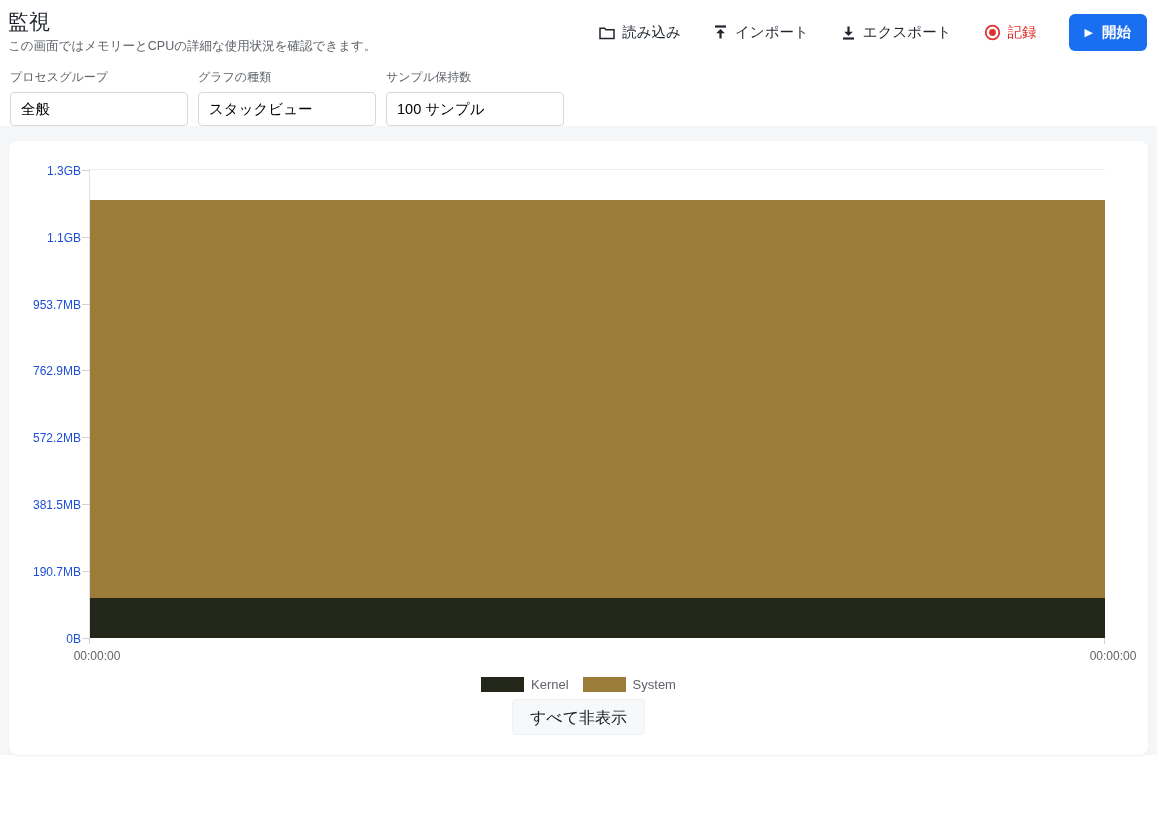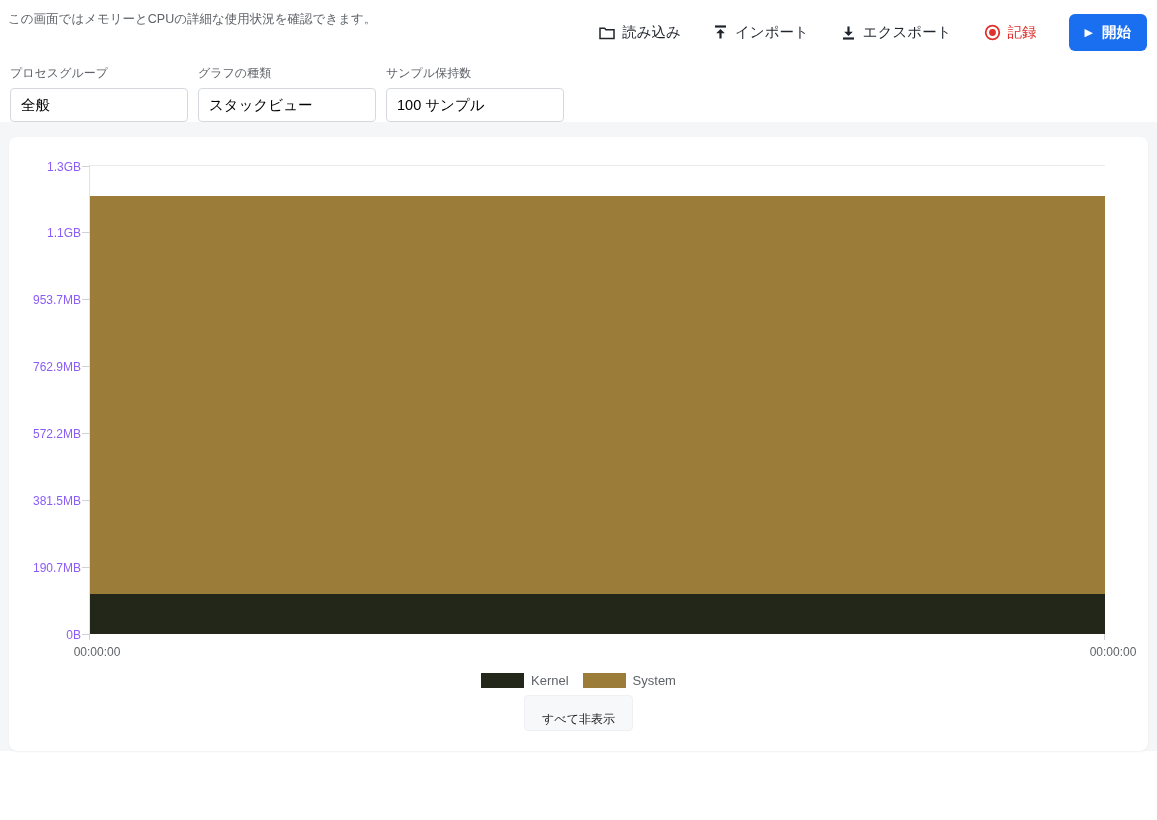--- a/index.html
+++ b/index.html
@@ -39,44 +39,45 @@
   .content { background:#f5f6f8; min-height:627px; padding:15px 9px 0 9px; }
   .card { background:#ffffff; border-radius:8px; box-shadow:0 1px 2px rgba(0,0,0,.06);
           min-height:612px; padding-bottom:20px; }
 
   
   .chart { position:relative; height:522px; }
   .plot { position:absolute; left:80px; top:28px; width:1016px; height:469px;
           border-left:1px solid #dfe1e4; border-top:1px solid #ececec; background:#ffffff; }
   .area { position:absolute; left:0; width:100%; }
   .ytick-label { position:absolute; right:1024px; transform:translateY(50%); font-size:12px;
-                 color:#8b5cf6; white-space:nowrap; }
+                 color:#1d4ed8; white-space:nowrap; }
   .ytick-mark { position:absolute; left:-8px; width:8px; height:1px; background:#cfd1d4; }
   .xtick { position:absolute; bottom:-6px; width:1px; height:6px; background:#cfd1d4; }
   .xtick.left { left:-1px; } .xtick.right { right:0; }
   .xlabel { position:absolute; top:508px; font-size:12px; color:#606367; transform:translateX(-50%); }
   .xlabel.left { left:88px; } .xlabel.right { left:1104px; }
 
   
   .legend { display:flex; justify-content:center; align-items:center; gap:14px; margin-top:14px; }
   .legend-item { display:flex; align-items:center; gap:7px; cursor:pointer; }
   .swatch { width:43px; height:15px; display:inline-block; }
   .legend-label { font-size:13px; color:#5f6368; }
 
   .hide-all-wrap { display:flex; justify-content:center; margin-top:7px; }
-  .hide-all { background:#f7f8fa; border:1px solid #eef0f3; border-radius:4px; padding:15px 17px;
-              height:36px; font-family:inherit; font-size:12px; color:#202124; cursor:pointer; }
+  .hide-all { background:#f7f8fa; border:1px solid #eef0f3; border-radius:4px; padding:8px 17px;
+              height:36px; font-family:inherit; font-size:16px; color:#202124; cursor:pointer; }
 </style>
 </head>
 <body>
 
 <div>
 
   <div class="header">
     <div>
+      <h1 class="page-title">監視</h1>
       <p class="page-subtitle">この画面ではメモリーとCPUの詳細な使用状況を確認できます。</p>
     </div>
     <div class="actions">
       <button class="action-btn">
         <span>
           <svg width="16" height="14" viewBox="0 0 16 14">
               <path d="M1 2.2h4.6l1.4 1.6h8v8.6H1z" fill="none" stroke="#1f242d" stroke-width="1.5"></path>
             </svg>
         </span>
         <span>読み込み</span>

